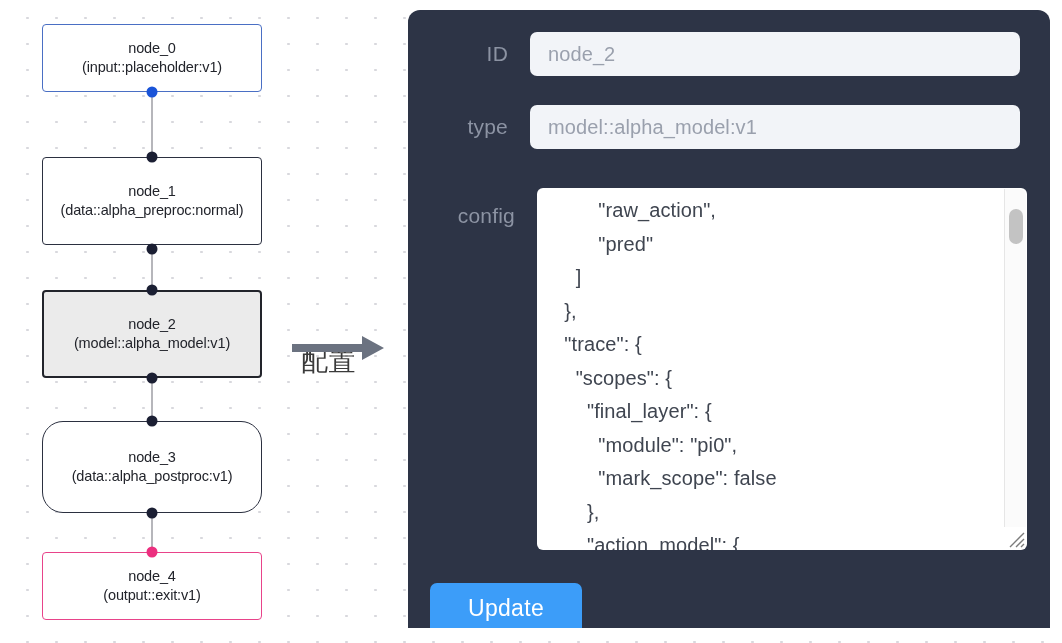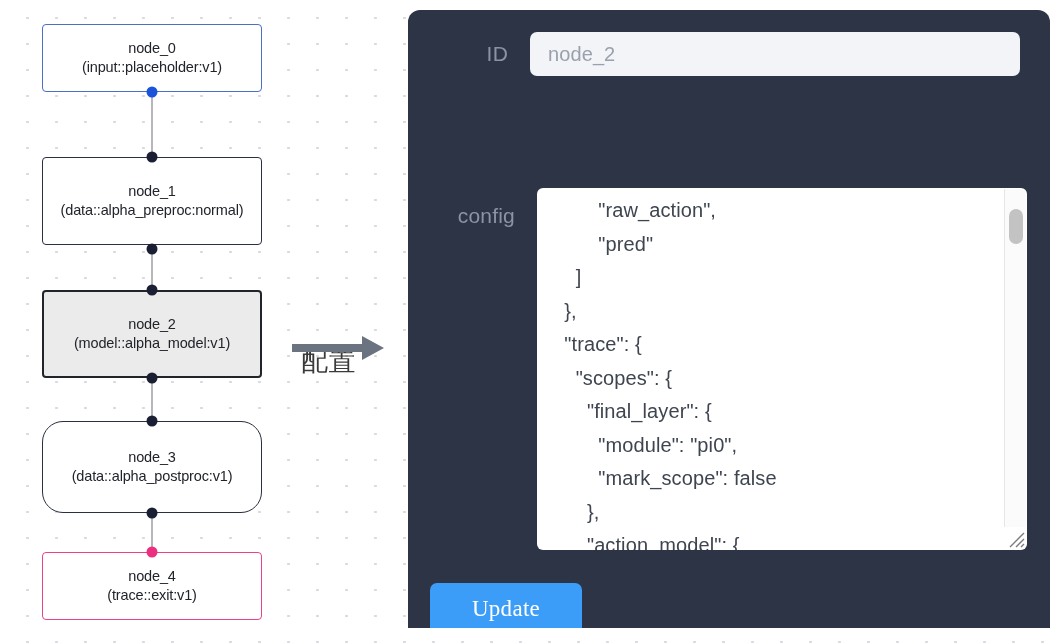--- a/index.html
+++ b/index.html
@@ -220,21 +220,21 @@
     position: absolute;
     left: 22px;
     top: 573px;
     width: 152px;
     height: 46px;
     background: #3c9df9;
     color: #ffffff;
     border: none;
     border-radius: 7px 7px 0 0;
     font-size: 23px;
-    font-family: Liberation Serif, serif;
+    font-family: Liberation Sans, sans-serif;
     letter-spacing: 0.3px;
     cursor: pointer;
     text-align: center;
     padding-top: 6px;
     box-sizing: border-box;
   }
 </style>
 </head>
 <body>
 
@@ -262,21 +262,21 @@
 (model::alpha_model:v1)</span>
     </div>
 
     <div class="node" style="left:22px; top:421px; width:220px; height:92px;border-radius:21px;">
       <span class="nlabel">node_3
 (data::alpha_postproc:v1)</span>
     </div>
 
     <div class="node is-output" style="left:22px; top:552px; width:220px; height:68px;">
       <span class="nlabel">node_4
-(trace::exit:v1)</span>
+(output::exit:v1)</span>
     </div>
 
     <div class="port blue" style="left:132px; top:92px;"></div>
     <div class="port" style="left:132px; top:157px;"></div>
     <div class="port" style="left:132px; top:249px;"></div>
     <div class="port" style="left:132px; top:290px;"></div>
     <div class="port" style="left:132px; top:378px;"></div>
     <div class="port" style="left:132px; top:421px;"></div>
     <div class="port" style="left:132px; top:513px;"></div>
     <div class="port pink" style="left:132px; top:552px;"></div>
@@ -291,20 +291,24 @@
     </div>
   </div>
 
   <div id="panel">
 
     <div class="field-row" id="row-id">
       <div class="field-label">ID</div>
       <input class="field-input" type="text" value="node_2" style="">
     </div>
 
+    <div class="field-row" id="row-type">
+      <div class="field-label">type</div>
+      <input class="field-input" type="text" value="model::alpha_model:v1" style="">
+    </div>
 
     <div class="field-row" id="row-config">
       <div class="field-label">config</div>
       <div class="ta-wrap">
         <textarea id="config-textarea" style="">        "raw_action",
         "pred"
     ]
   },
   "trace": {
     "scopes": {

